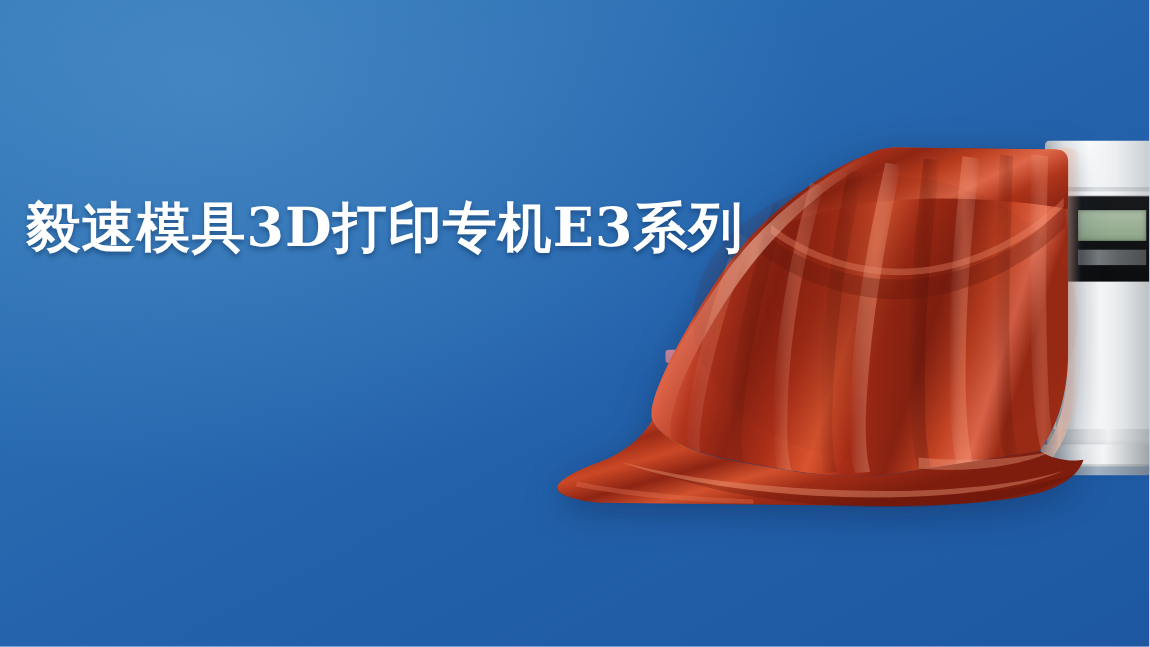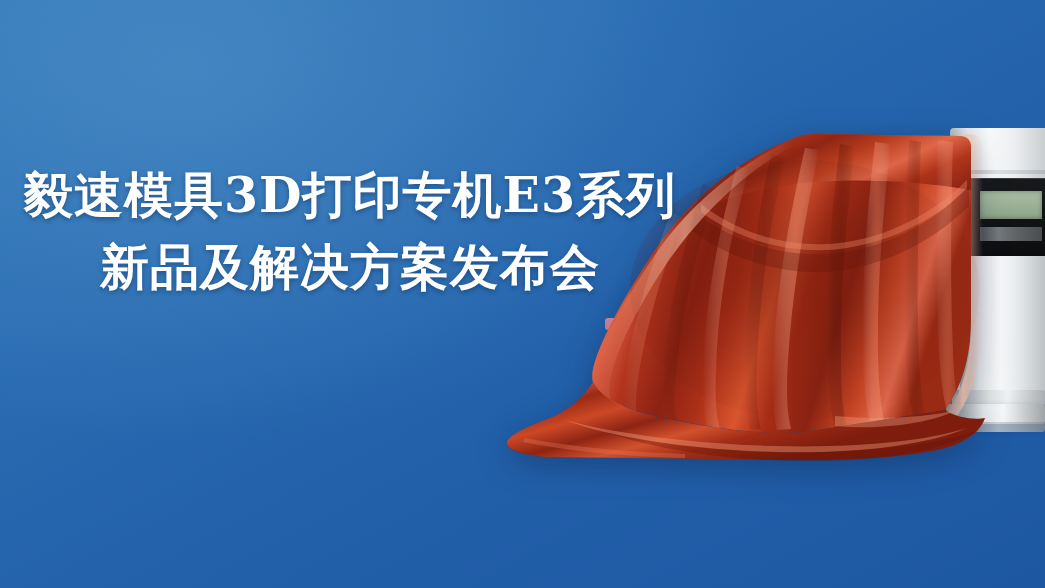--- a/index.html
+++ b/index.html
@@ -9,21 +9,21 @@
   }
   #banner{
     position:relative;width:1045px;height:588px;overflow:hidden;
     background:
       radial-gradient(ellipse 900px 600px at 18% 12%, rgba(86,150,205,.55) 0%, rgba(86,150,205,0) 62%),
       linear-gradient(152deg,#3077b8 0%, #2a6db2 28%, #2361ab 58%, #1d57a2 100%);
   }
 
   
   #text-block{
-    position:absolute;left:0;top:160px;width:700px;
+    position:absolute;left:0;top:172px;width:700px;
     text-align:center;z-index:40;
   }
   .title-line{
     font-family:"DejaVu Serif","Liberation Serif",serif;
     font-weight:bold;color:#ffffff;
     font-size:49px;line-height:70px;letter-spacing:1px;
     text-shadow:0 2px 5px rgba(7,36,70,.45);
     white-space:nowrap;
   }
   #title-line-2{margin-top:2px;}
@@ -408,16 +408,15 @@
                C 440,330 384,340 316,341 C 238,342 158,332 100,312 Z" fill="#5d1408" opacity=".32"></path>
       <path d="M 20,318 C 60,326 120,332 180,334 L 180,338 C 118,337 58,330 18,322 Z" fill="#e8785a" opacity=".35"></path>
       <path d="M 330,296 C 372,300 420,298 452,290 C 424,304 374,310 330,306 Z" fill="#f0a184" opacity=".38"></path>
 
       <path d="M 2,322 C 0,329 14,334 40,337 C 24,336 6,332 2,326 Z" fill="#8d2413" opacity=".6"></path>
     </svg>
   </div>
 
   <div id="text-block">
     <div class="title-line" id="title-line-1">毅速模具3D打印专机E3系列</div>
-    <div class="title-line" id="title-line-2">新品及解决方案发布会</div>
   </div>
 
 </div>
 
 </body></html>

